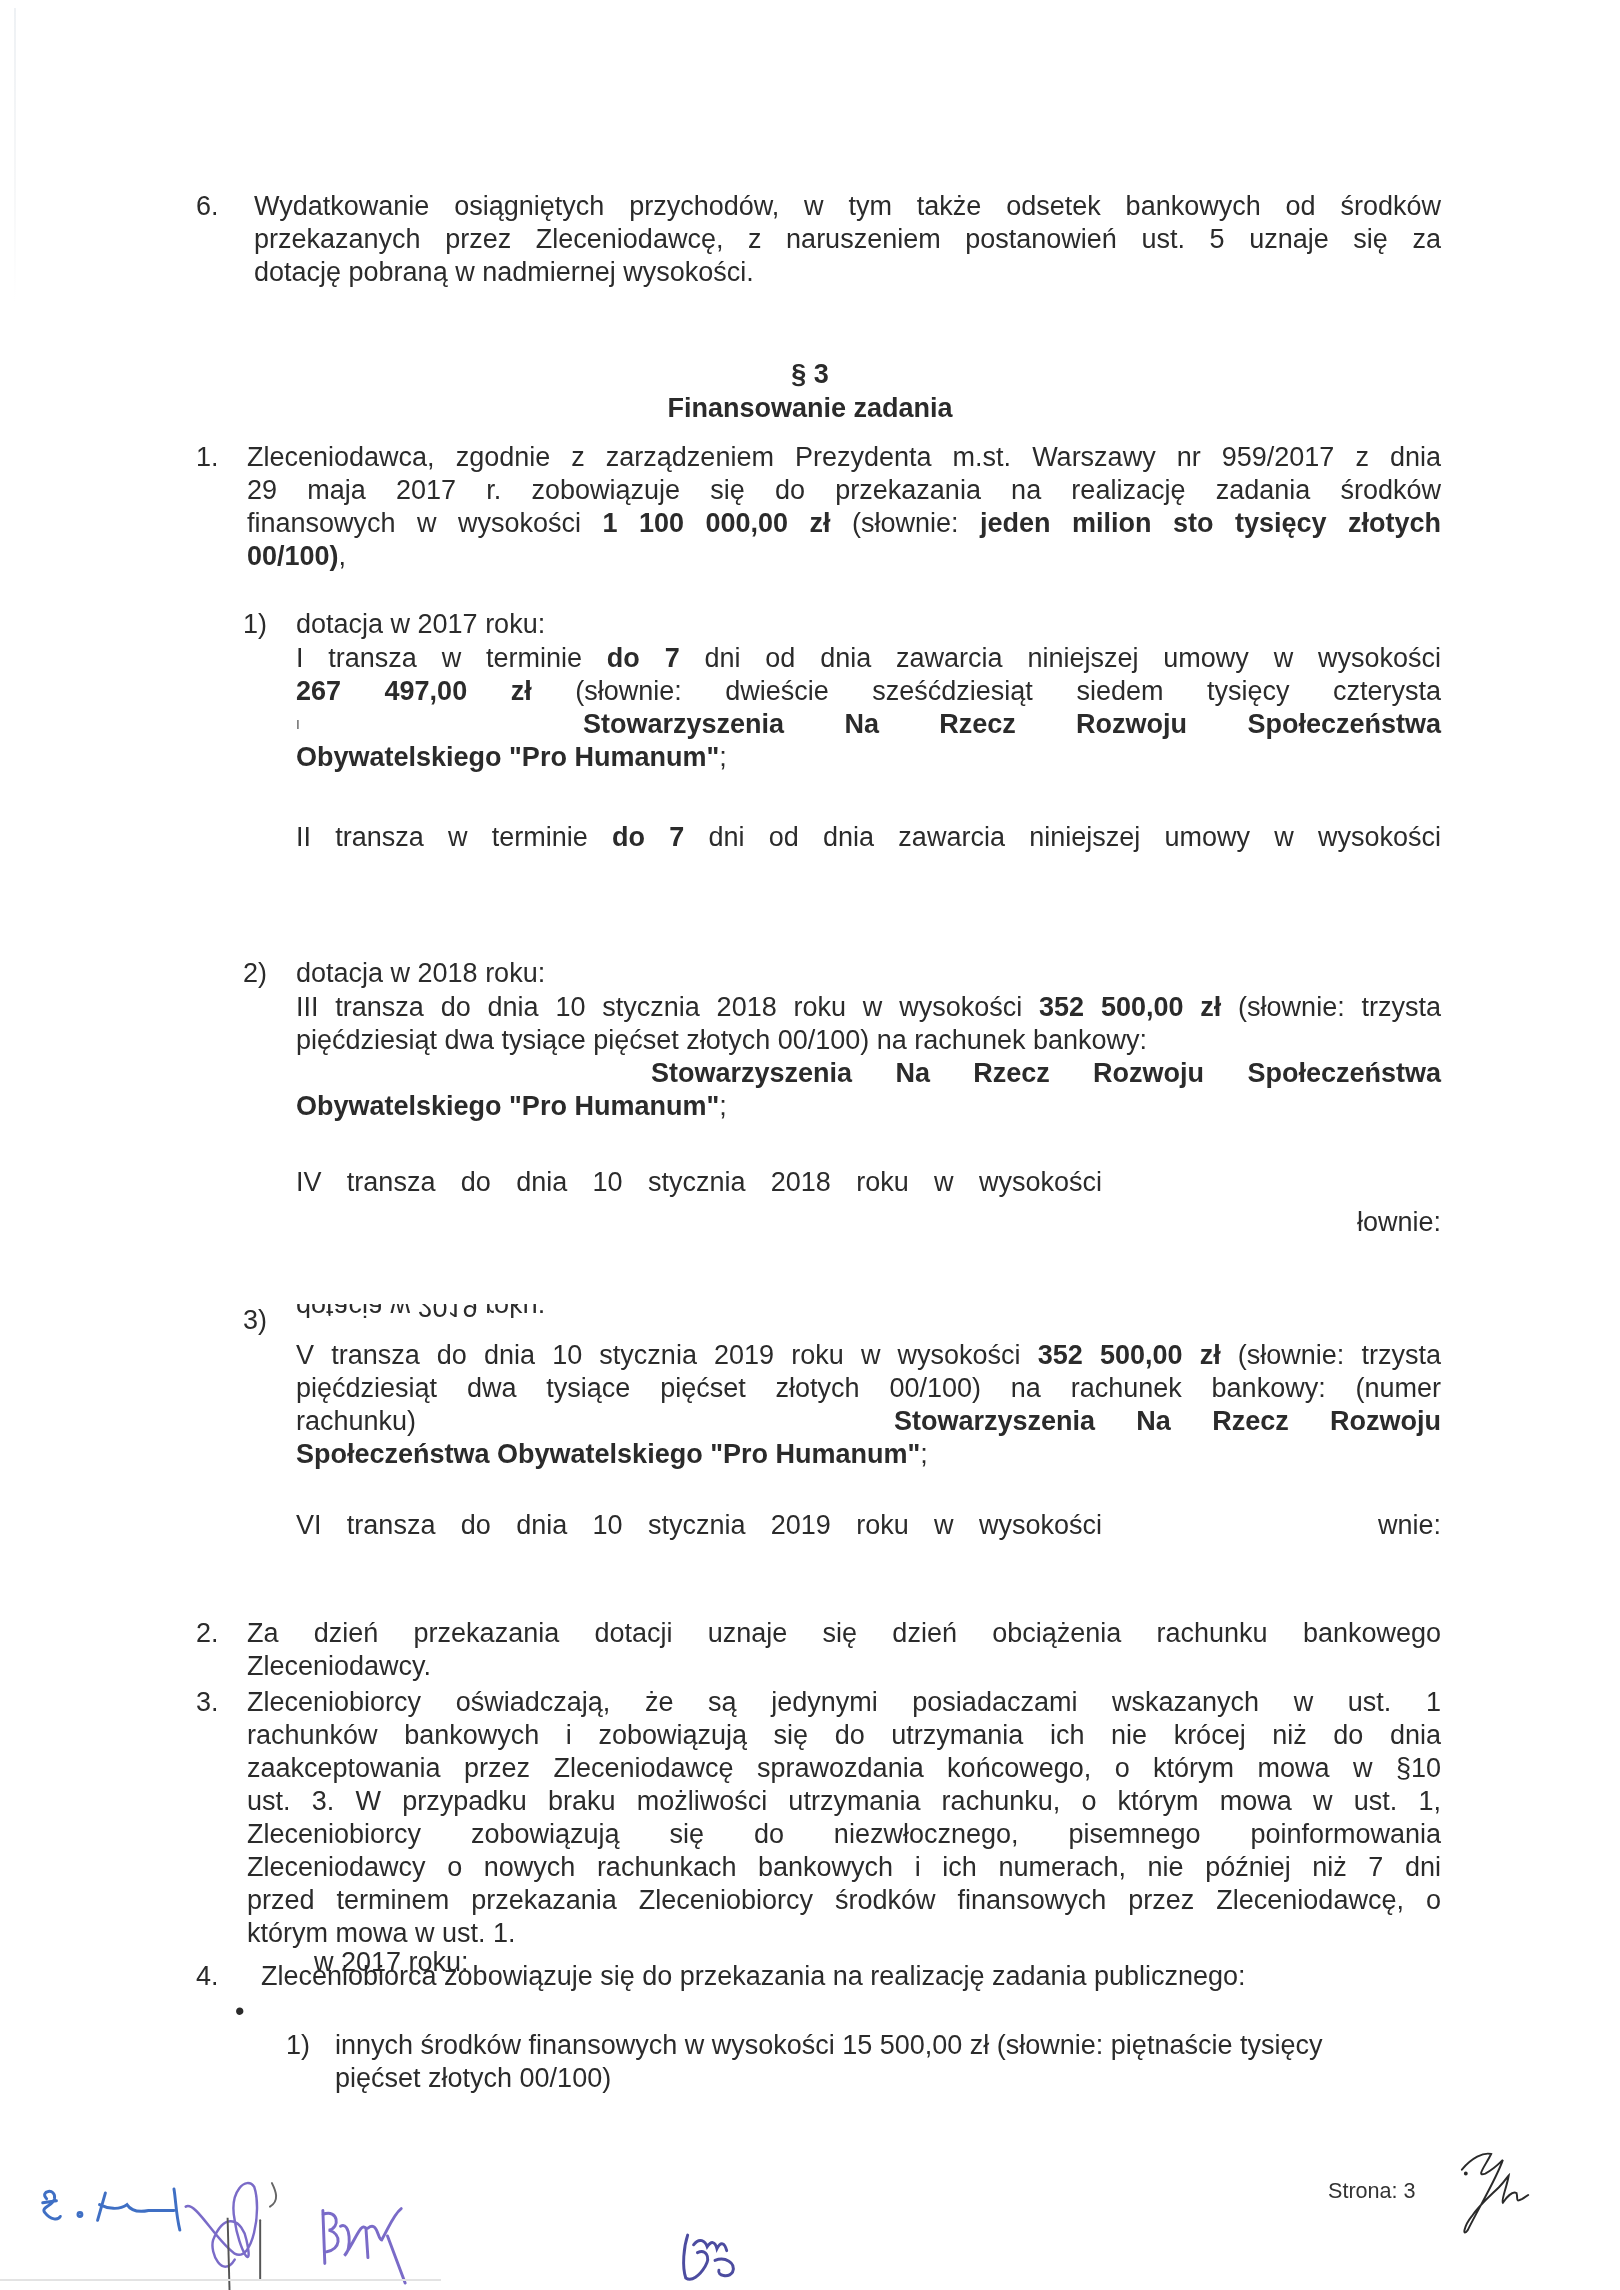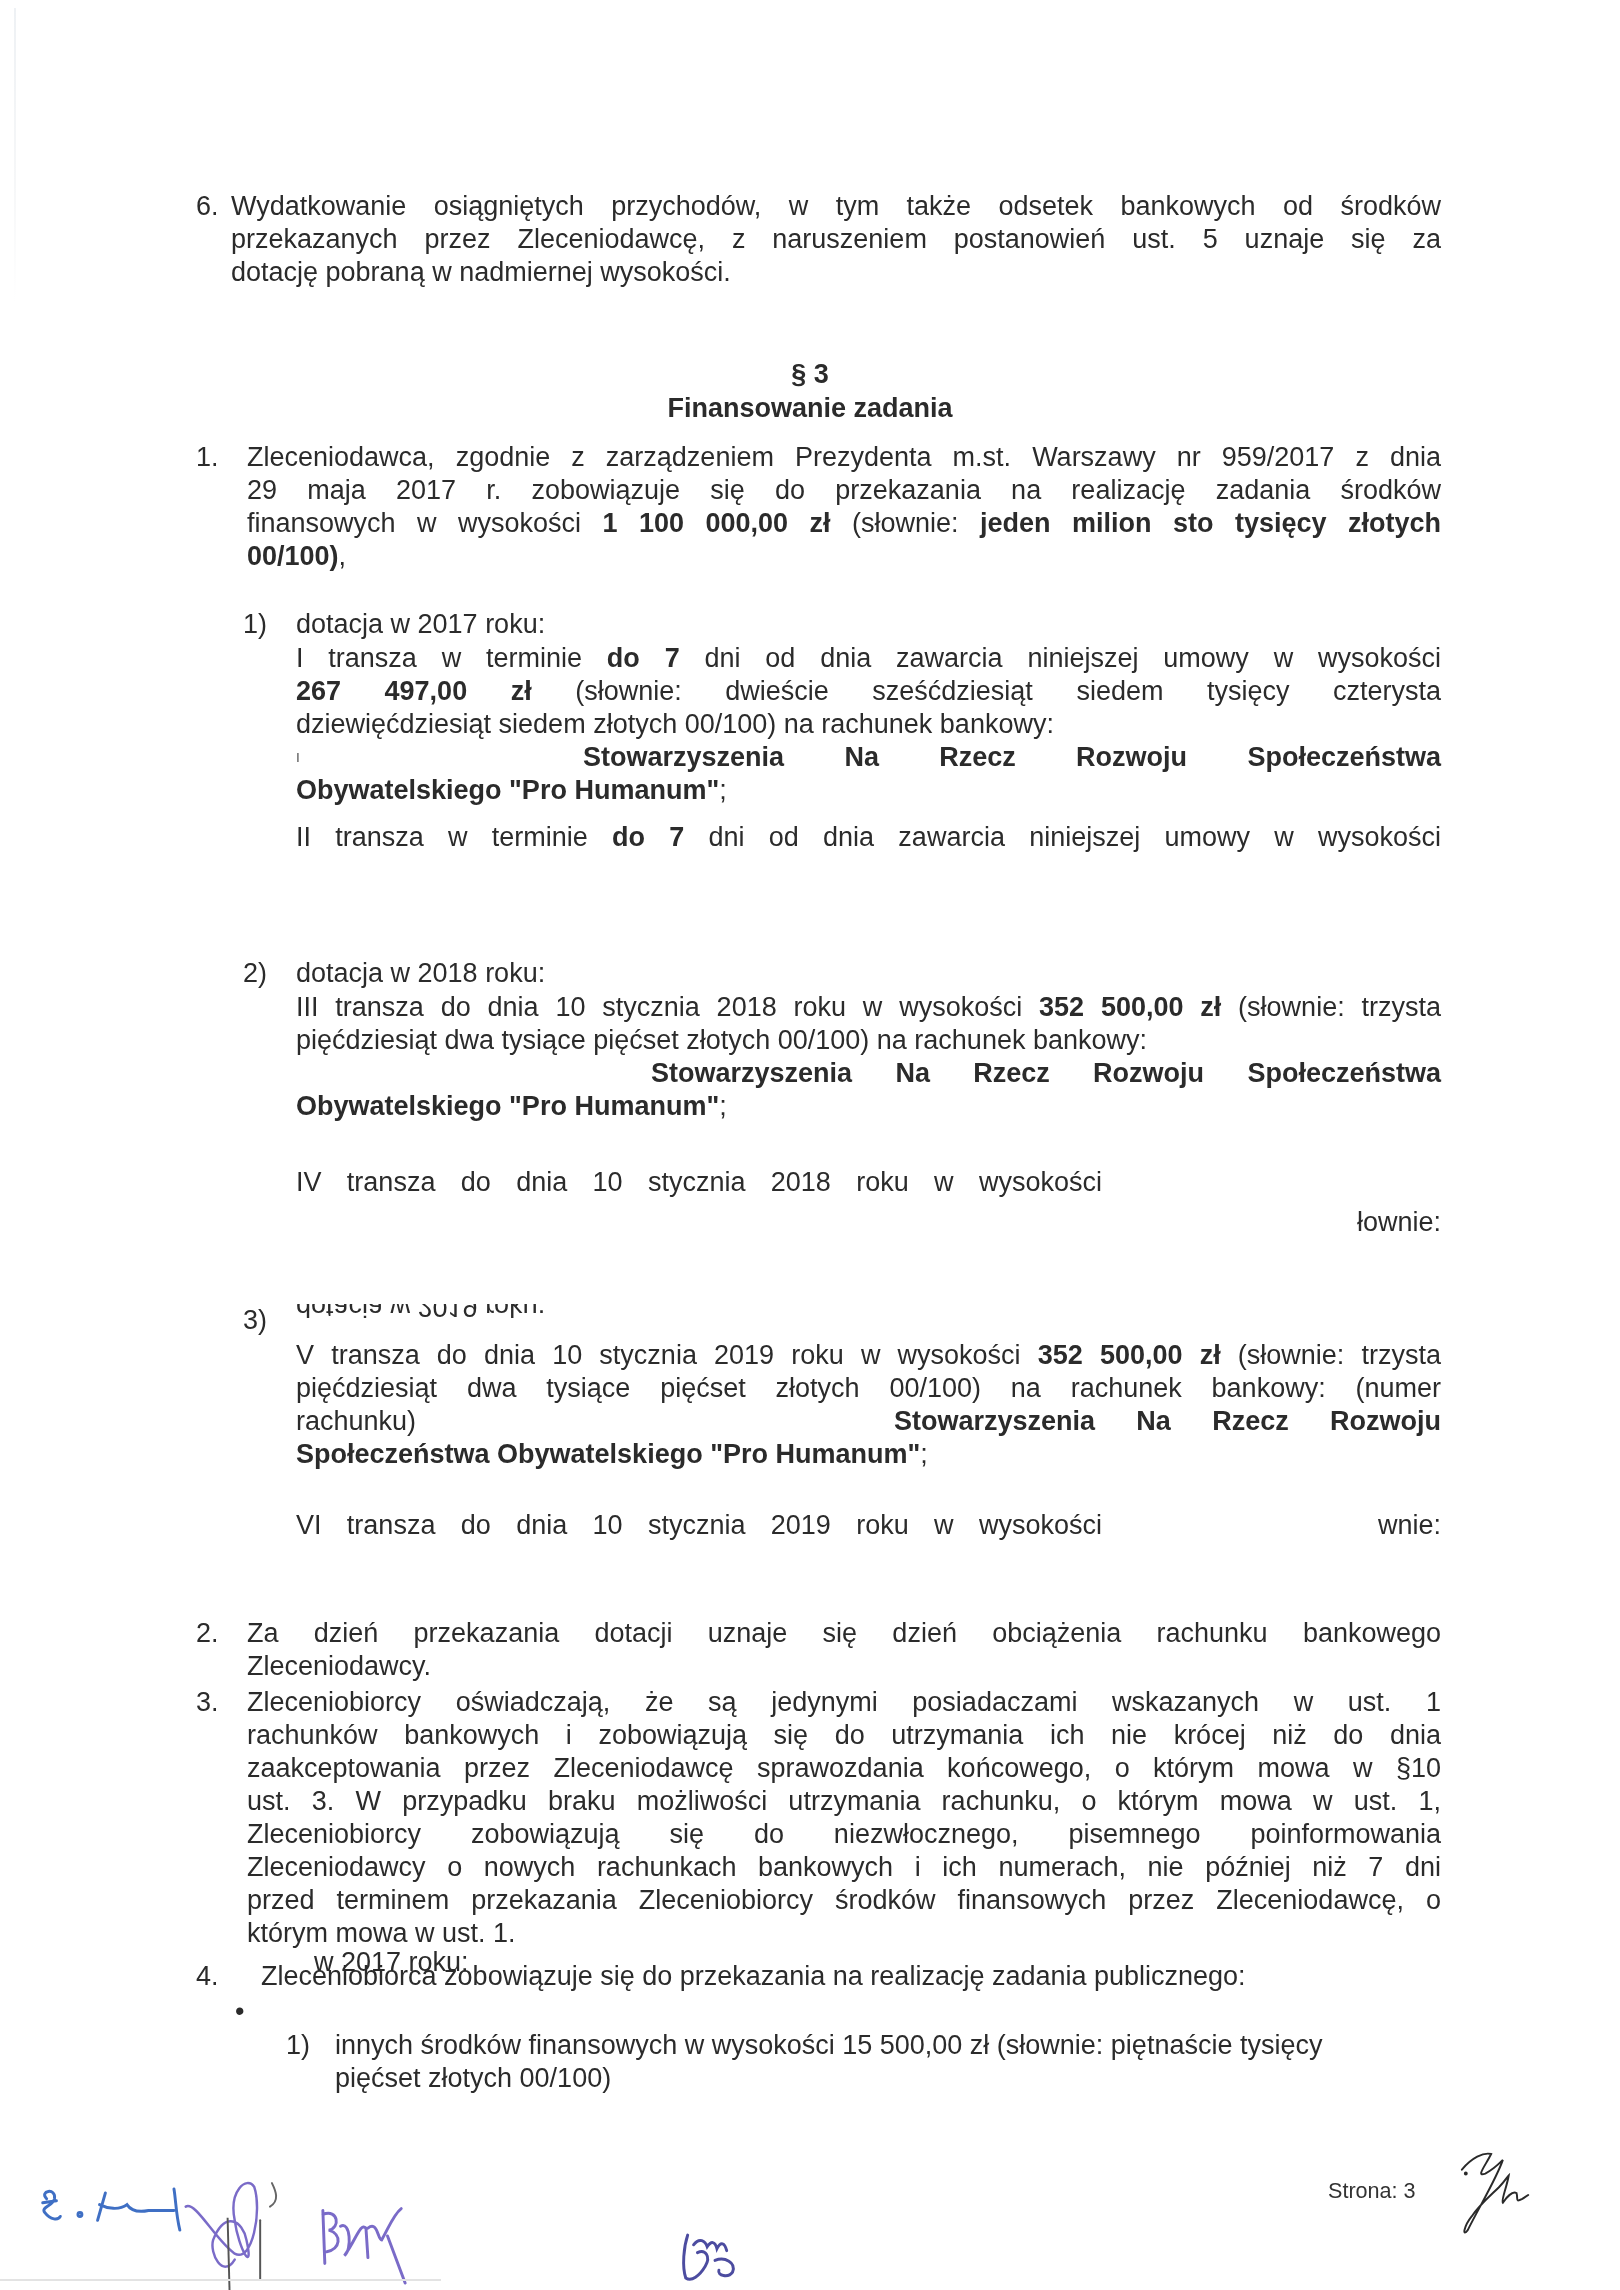--- a/index.html
+++ b/index.html
@@ -25,21 +25,21 @@
   .footer-label { position: absolute; left: 1328px; top: 2174px; font-size: 21.6px; color: #333; }
   .bottom-rule { position: absolute; left: 0; top: 2279px; width: 441px; height: 2px; background: #e3e3e3; }
 </style>
 </head>
 <body>
 
 <div class="page-edge"></div>
 
 <div class="para" style="top:190px;">
   <span class="num">6.</span>
-  <div style="margin-left:35px;">
+  <div style="margin-left:58px;">
     <span class="jline">Wydatkowanie osiągniętych przychodów, w tym także odsetek bankowych od środków</span>
     <span class="jline">przekazanych przez Zleceniodawcę, z naruszeniem postanowień ust. 5 uznaje się za</span>
     <span style="display:block">dotację pobraną w nadmiernej wysokości.</span>
   </div>
 </div>
 
 <div class="abs center b" style="top:358px;">§ 3</div>
 <div class="abs center b" style="top:392px;">Finansowanie zadania</div>
 
 <div class="para" style="top:441px;">
@@ -53,21 +53,20 @@
     <span style="display:block"><b>00/100)</b><span>,</span></span>
   </div>
 </div>
 
 <div class="abs" style="left:243px; top:608px;">1)</div>
 <div class="abs" style="left:296px; top:608px;">dotacja w 2017 roku:</div>
 
 <div class="ind2" style="top:642px;">
   <span class="jline"><span>I transza w terminie </span><b>do 7</b><span> dni od dnia zawarcia niniejszej umowy w wysokości</span></span>
   <span class="jline"><b>267 497,00 zł</b><span> (słownie: dwieście sześćdziesiąt siedem tysięcy czterysta</span></span>
-  <span style="display:block">dziewięćdziesiąt siedem złotych 00/100) na rachunek bankowy:</span>
   <span style="display:block; position:relative; height:33px;">
     <span style="position:absolute; left:0; font-size:13.7px; color:#555;">I</span>
     <b class="jline" style="position:absolute; left:287px; right:0;">Stowarzyszenia Na Rzecz Rozwoju Społeczeństwa</b>
   </span>
   <span style="display:block"><b>Obywatelskiego "Pro Humanum"</b><span>;</span></span>
 </div>
 
 <div class="ind2" style="top:821px;">
   <span class="jline"><span>II transza w terminie </span><b>do 7</b><span> dni od dnia zawarcia niniejszej umowy w wysokości</span></span>
 </div>

